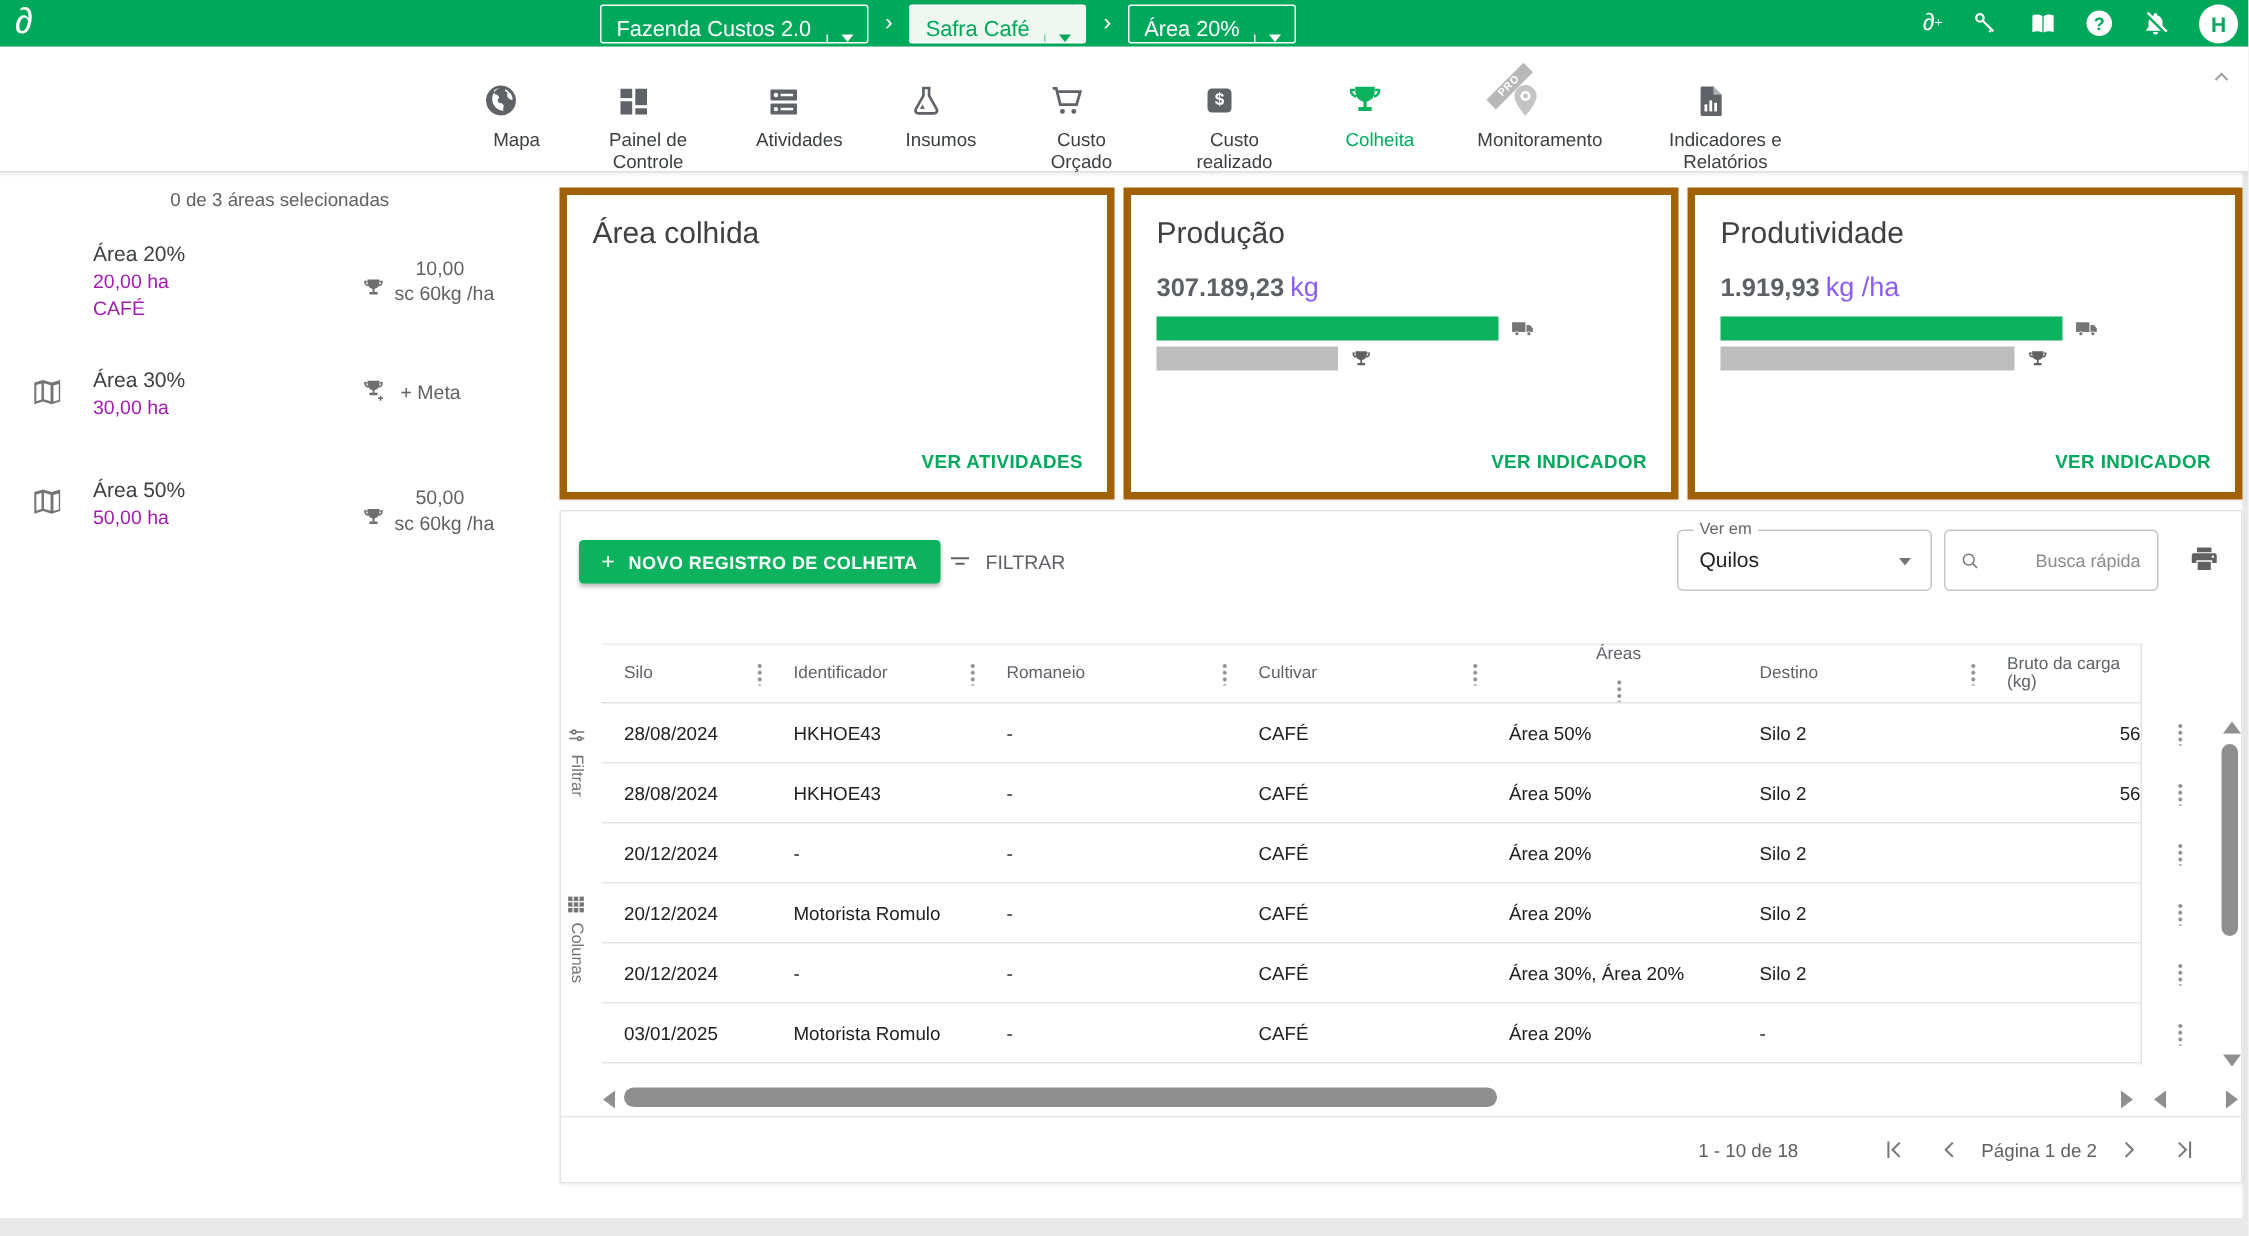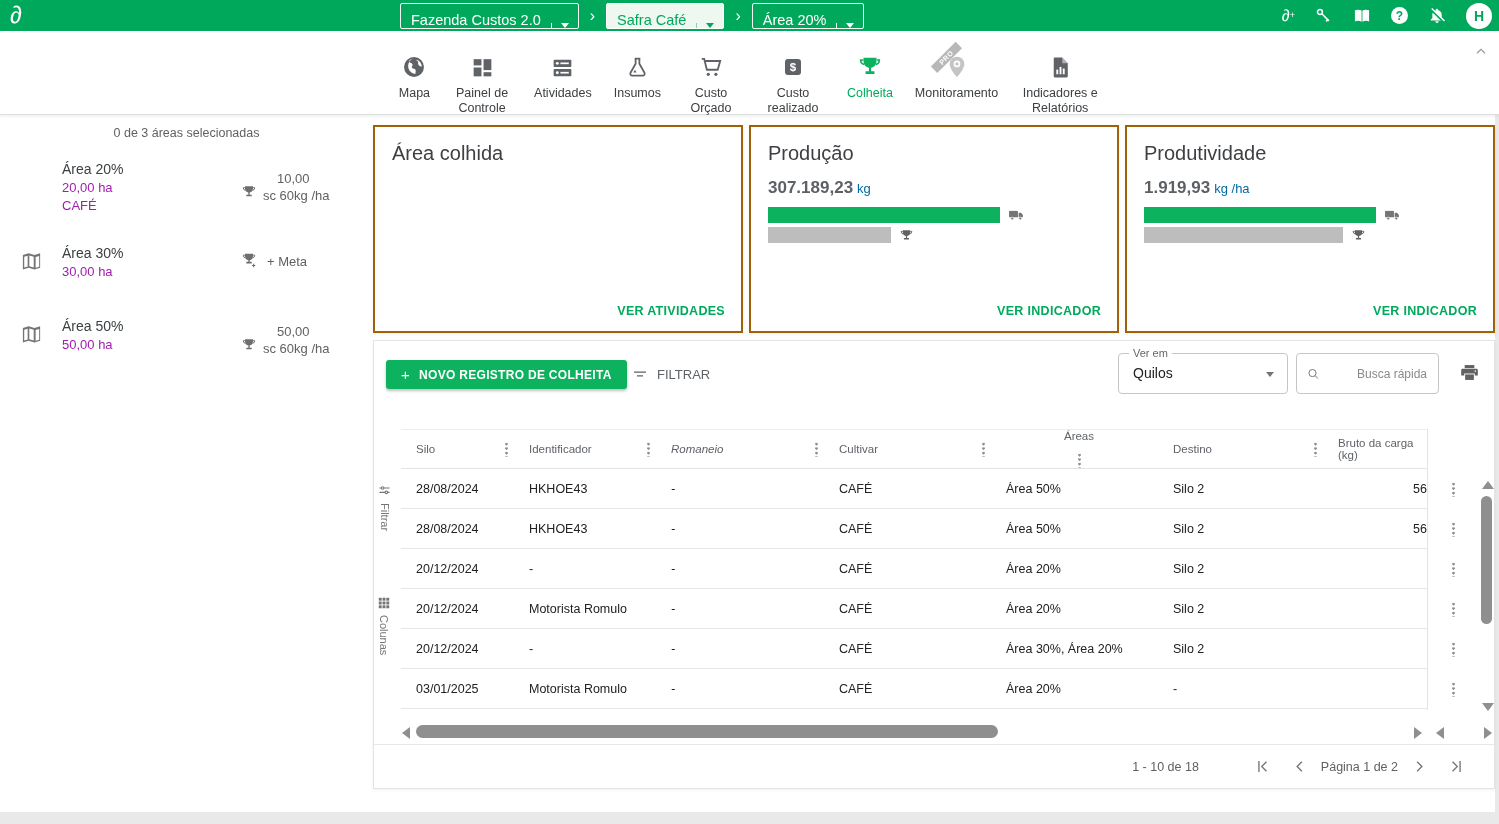--- a/index.html
+++ b/index.html
@@ -28,21 +28,21 @@
   .logo-add { color:#fff; font-size:16px; line-height:1; }
   .logo-add sup { font-size:9px; }
   .help-circle { width:17px; height:17px; border-radius:50%; background:#fff; color:#00a85b; font-size:12px; font-weight:700; display:flex; align-items:center; justify-content:center; }
   .avatar { width:26px; height:26px; border-radius:50%; background:#fff; color:#00a85b; font-weight:700; font-size:14px; display:flex; align-items:center; justify-content:center; }
 
   
   .navbar { position:absolute; top:31px; left:0; width:100%; height:84px; background:#fff; border-bottom:1px solid #dedede; box-shadow:0 2px 2px rgba(0,0,0,.05); z-index:20; }
   .nav-items { position:absolute; left:0; right:0; top:21px; display:flex; justify-content:center; align-items:flex-start; }
   .nav-item { display:flex; flex-direction:column; align-items:center; padding:0 11px; cursor:pointer; }
   .nav-icon { height:30px; display:flex; align-items:center; justify-content:center; color:#5f6368; position:relative; }
-  .nav-label { margin-top:4px; font-size:12.5px; color:#3c4043; text-align:center; line-height:1.18; }
+  .nav-label { margin-top:4px; font-size:12.5px; color:#3c4043; text-align:center; line-height:1.18;margin-left:20px; }
   .nav-item.active .nav-icon { color:#0db25f; }
   .nav-item.active .nav-label { color:#00ab5e; }
   .lw60 { width:60px; } .lw52 { width:56px; } .lw62 { width:64px; } .lw80 { width:80px; }
   .dollar-ov { position:absolute; left:0; top:0; width:100%; height:100%; display:flex; align-items:center; justify-content:center; color:#fff; font-size:11.5px; font-weight:700; }
   .pro-ribbon { position:absolute; left:-15px; top:1px; transform:rotate(-45deg); background:#b8b8b8; color:#fff; font-size:7px; font-weight:700; padding:1px 9px; letter-spacing:.5px; }
   .collapse-btn { position:absolute; right:10px; top:13px; cursor:pointer; }
 
   
   .content { position:absolute; top:115px; left:0; width:1495px; height:697px; background:#fff; }
 
@@ -57,29 +57,29 @@
   .a-goal { position:absolute; left:241px; color:#616161; font-size:13px; }
   .goal-flex { display:flex; align-items:flex-end; }
   .goal-col { margin-left:6px; }
   .goal-val { padding-left:14px; }
   .goal-unit { margin-top:2px; }
   .goal-meta { display:flex; align-items:center; }
   .goal-meta .lbl { margin-left:10px; }
 
   
   .cards { position:absolute; left:373px; top:10px; width:1122px; height:208px; display:flex; gap:6px; }
-  .card { flex:1; background:#fff; border:2px solid #a16207; box-shadow:0 1px 3px rgba(0,0,0,.07); position:relative; padding:15px 17px; }
+  .card { flex:1; background:#fff; border:5px solid #a16207; box-shadow:0 1px 3px rgba(0,0,0,.07); position:relative; padding:15px 17px; }
   .card-title { font-size:20px; color:#3f4043; font-weight:400; }
   .donut { width:86px; height:86px; border-radius:50%; margin:16px auto 0;
     background:conic-gradient(#fff 0 3deg, #0db25f 3deg 357deg, #fff 357deg 360deg); position:relative; }
   .donut::after { content:""; position:absolute; inset:14px; background:#fff; border-radius:50%; }
   .donut-label { position:absolute; inset:0; display:flex; align-items:center; justify-content:center; font-size:14px; color:#5f6368; z-index:1; }
   .metric { margin-top:13px; }
   .metric .val { font-size:17px; font-weight:700; color:#5d6166; }
-  .metric .unit { font-size:13px; color:#0369a1; margin-left:4px; }
+  .metric .unit { font-size:18px; color:#8b5cf6; margin-left:4px; }
   .bar-row { display:flex; align-items:center; margin-top:9px; height:16px; }
   .bar-row + .bar-row { margin-top:4px; }
   .bar { height:16px; }
   .bar.green { background:#0db25f; }
   .bar.gray { background:#bdbdbd; }
   .bar-ico { margin-left:8px; display:flex; }
   .card-link { position:absolute; right:16px; bottom:13px; font-size:12.5px; font-weight:700; color:#00a95c; letter-spacing:.3px; cursor:pointer; }
 
   
   .panel { position:absolute; left:373px; top:225px; width:1122px; height:449px; background:#fff; border:1px solid #e4e4e4; box-shadow:0 1px 3px rgba(0,0,0,.06); }
@@ -96,21 +96,21 @@
   .print-btn { position:absolute; left:1085px; top:21px; cursor:pointer; }
 
   .rail-tab { position:absolute; left:3px; display:flex; flex-direction:column; align-items:center; gap:5px; cursor:pointer; }
   .vtext { writing-mode:vertical-rl; font-size:11px; color:#757575; }
 
   .tbl { position:absolute; left:27px; top:88px; width:1026px; }
   .thead { display:flex; height:40px; border-top:1px solid #ededed; border-bottom:1px solid #e3e3e3; align-items:center; }
   .th { display:flex; align-items:center; justify-content:space-between; height:100%; padding-left:15px; padding-right:6px; font-size:11.5px; color:#5f6368; }
   .trow { display:flex; height:40px; align-items:center; border-bottom:1px solid #e7e7e7; font-size:12.5px; color:#212121; cursor:pointer; }
   .td { padding-left:15px; white-space:nowrap; overflow:hidden; }
-  .c0{width:113px;} .c1{width:142px;} .c2{width:168px;font-style:italic;} .c3{width:167px;} .c4{width:167px;flex-direction:column;} .c5{width:165px;} .c6{width:104px;}
+  .c0{width:113px;} .c1{width:142px;} .c2{width:168px;} .c3{width:167px;} .c4{width:167px;flex-direction:column;} .c5{width:165px;} .c6{width:104px;}
   .th.c6 { padding-right:0; }
   .td.c6 { text-align:right; padding-left:0; padding-right:0; }
   .dots { width:3px; height:15px; cursor:pointer;
     background-image:radial-gradient(circle at 1.5px 2px, #8f8f8f 1.1px, transparent 1.5px);
     background-size:3px 4.5px; background-repeat:repeat-y; }
   .acol { position:absolute; left:1053px; top:88px; width:51px; height:281px; border-left:1px solid #e3e3e3; }
   .acol .dots { position:absolute; left:24px; }
 
   .vs-up   { position:absolute; left:1108px; top:140px; width:0; height:0; border-left:6px solid transparent; border-right:6px solid transparent; border-bottom:8px solid #8f8f8f; cursor:pointer; }
   .vs-thumb{ position:absolute; left:1107px; top:155px; width:11px; height:128px; background:#8f8f8f; border-radius:6px; cursor:pointer; }

